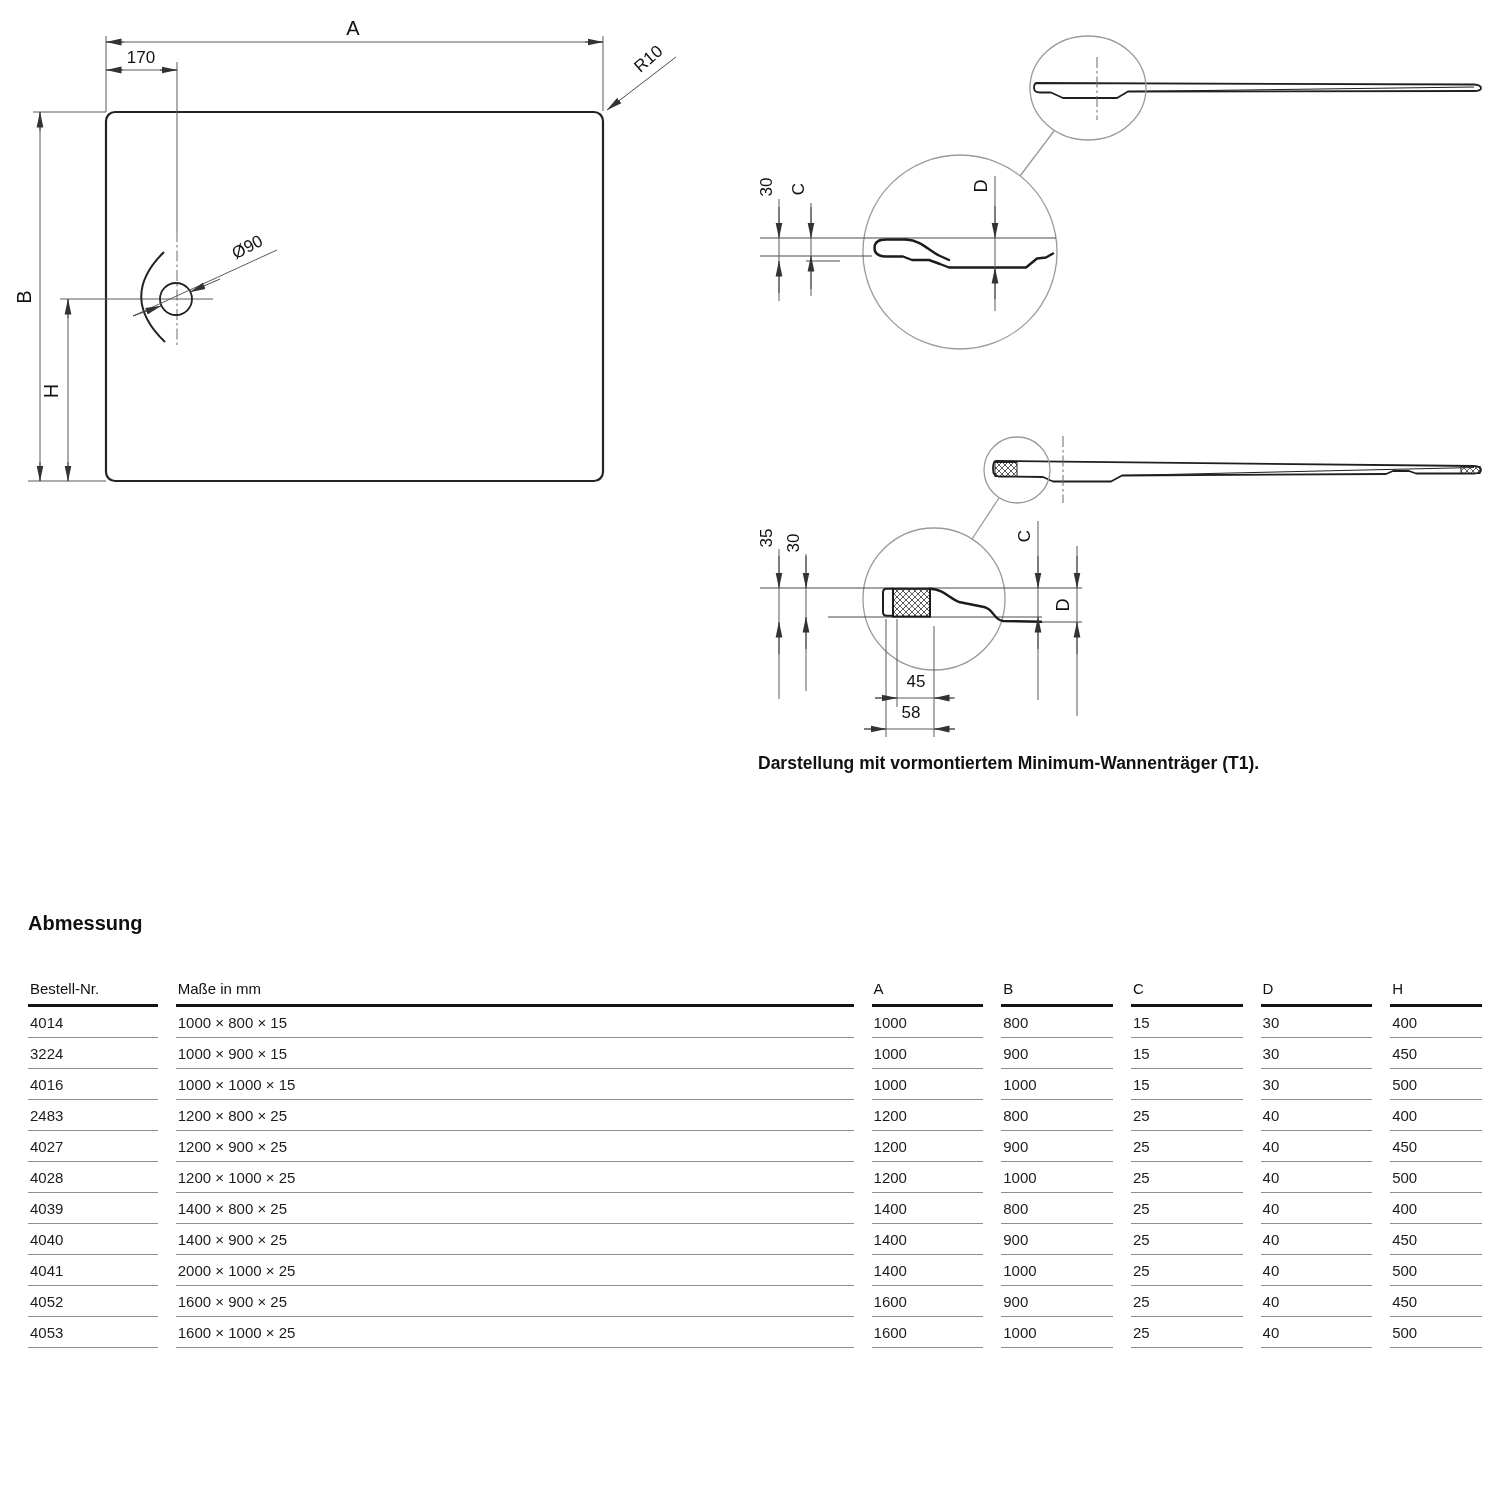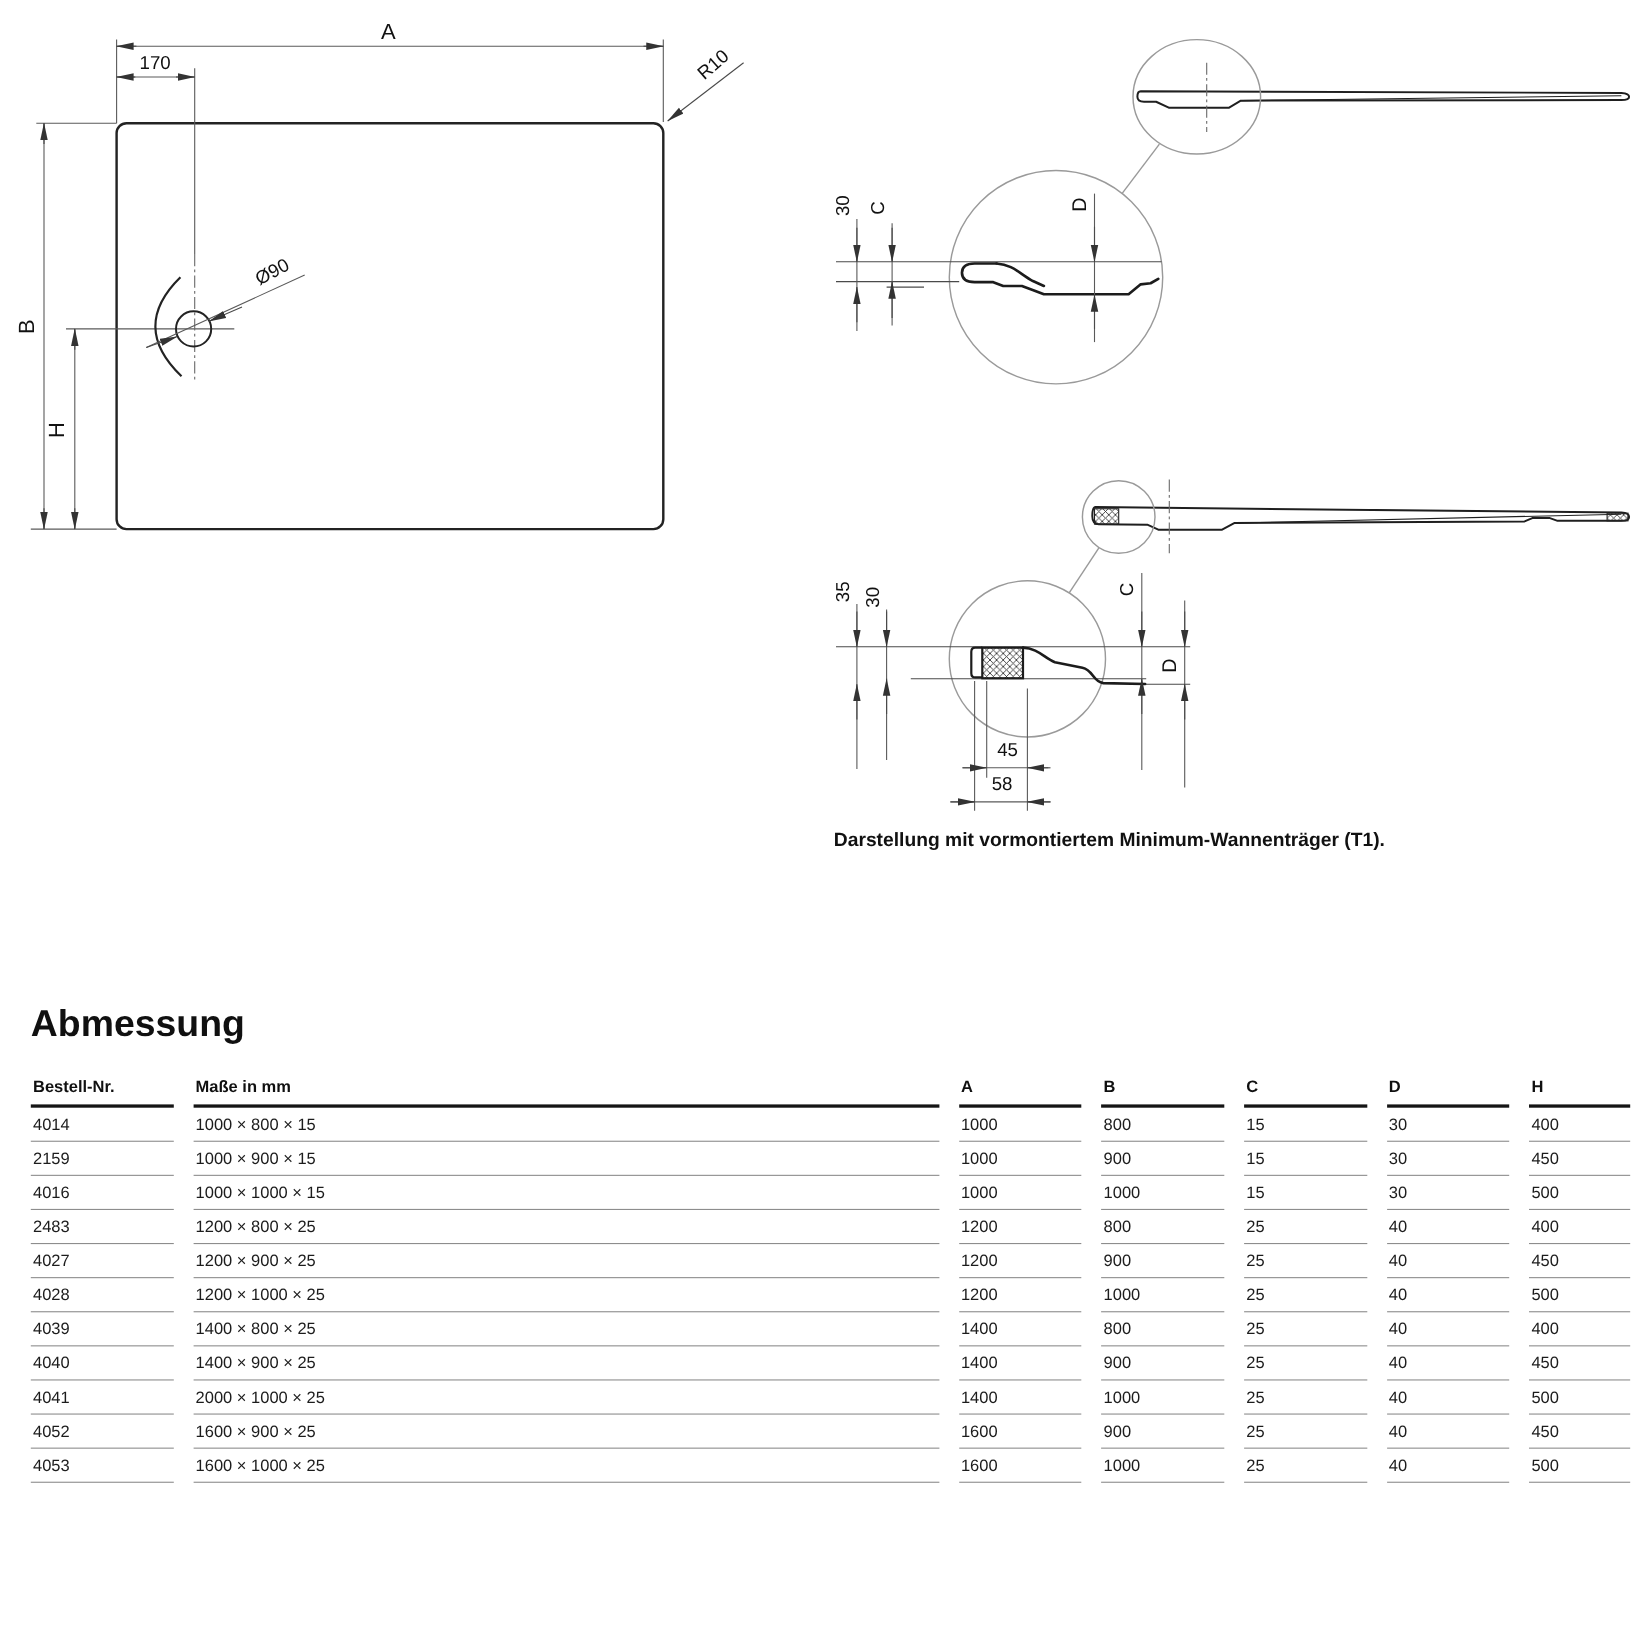--- a/index.html
+++ b/index.html
@@ -13,23 +13,23 @@
   .arr{stroke:#4a4a4a;stroke-width:1;fill:none;marker-end:url(#arrh);}
   .thick{stroke:#232323;stroke-width:2.2;fill:#fff;}
   .prof{stroke:#1f1f1f;stroke-width:1.8;fill:#fff;stroke-linejoin:round;}
   .sect{stroke:#1c1c1c;stroke-width:2.4;fill:none;stroke-linejoin:round;stroke-linecap:round;}
   .sect2{stroke:#1c1c1c;stroke-width:2;fill:none;stroke-linejoin:round;}
   .circ{stroke:#9a9a9a;stroke-width:1.3;fill:none;}
   .t17{font-size:17px;}
   .t18{font-size:18px;}
   .t20{font-size:20px;}
   .caption{font-size:17.5px;font-weight:bold;}
-  .title{position:absolute;left:28px;top:912px;font-size:34px;font-weight:bold;color:#101010;}
+  .title{position:absolute;left:28px;top:912px;font-size:20px;font-weight:bold;color:#101010;}
   table.dim{position:absolute;left:10px;top:980px;border-collapse:separate;border-spacing:18px 0;}
-  table.dim th{text-align:left;font-weight:bold;font-size:15px;color:#101010;
+  table.dim th{text-align:left;font-weight:normal;font-size:15px;color:#101010;
                padding:0 0 7px 2px;border-bottom:3px solid #151515;vertical-align:bottom;white-space:nowrap;}
   table.dim td{font-size:15px;color:#1c1c1c;height:30px;border-bottom:1px solid #8d8d8d;
                padding:0 0 0 2px;vertical-align:middle;white-space:nowrap;}
 </style>
 </head>
 <body>
 
 <div class="sheet">
 
   <svg width="1500" height="800" viewBox="0 0 1500 800">
@@ -199,21 +199,21 @@
         <tr>
         <td>4014</td>
         <td>1000 × 800 × 15</td>
         <td>1000</td>
         <td>800</td>
         <td>15</td>
         <td>30</td>
         <td>400</td>
       </tr>
         <tr>
-        <td>2159</td>
+        <td>3224</td>
         <td>1000 × 900 × 15</td>
         <td>1000</td>
         <td>900</td>
         <td>15</td>
         <td>30</td>
         <td>450</td>
       </tr>
         <tr>
         <td>4016</td>
         <td>1000 × 1000 × 15</td>

